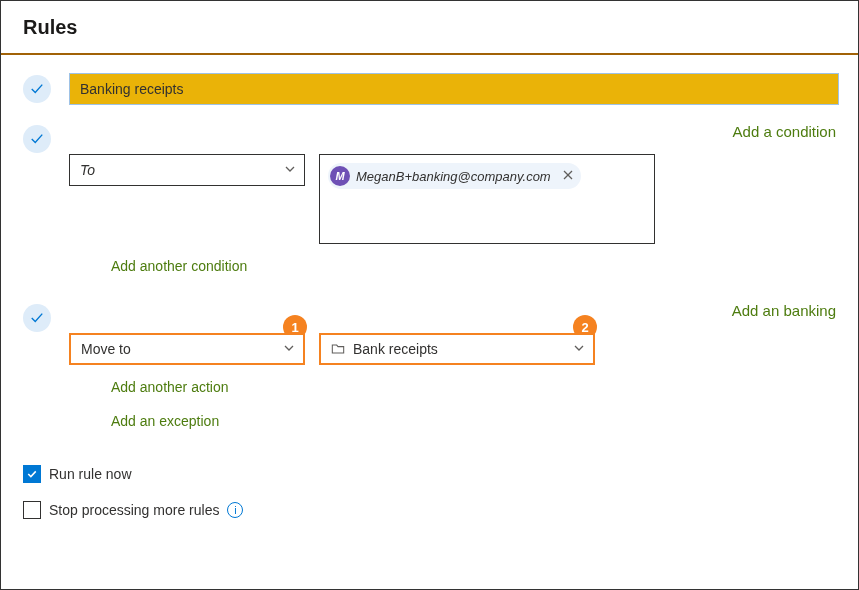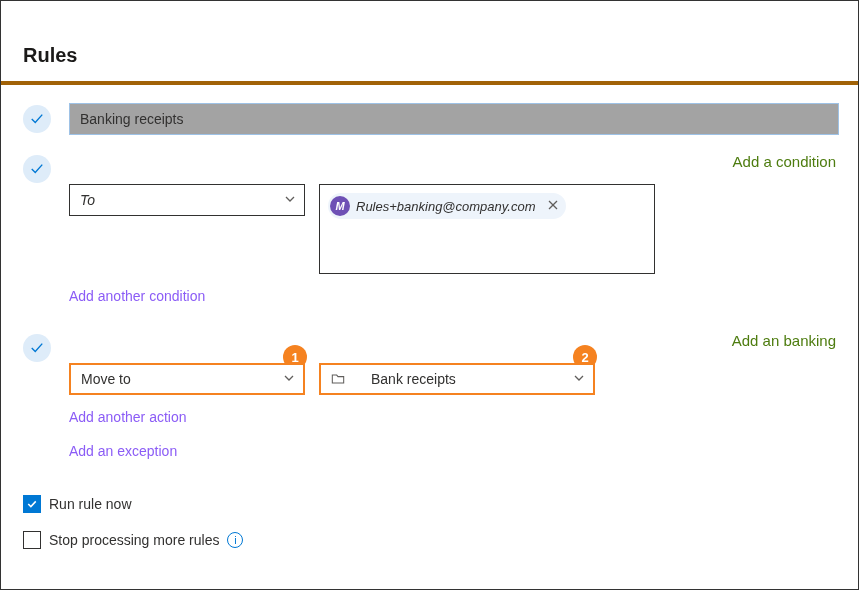--- a/index.html
+++ b/index.html
@@ -11,22 +11,21 @@
     width: 859px;
     height: 590px;
     border: 1px solid #333;
     overflow: hidden;
   }
   .header {
     display: flex;
     justify-content: space-between;
     align-items: center;
     padding: 14px 22px 14px 22px;
-    border-bottom: 4px solid #a16207;
-    margin-top: 28px;
+    border-bottom: 2px solid #a16207;
   }
   .header h1 {
     font-size: 20px;
     font-weight: 600;
     color: #1b1a19;
   }
   .close-btn {
     background: none;
     border: none;
     font-size: 16px;
@@ -55,21 +54,21 @@
     margin-right: 18px;
     margin-top: 2px;
     color:#0078d4;
   }
   .step-circle svg { width:14px; height:14px; }
   .step-body { flex: 1; }
   .rule-name-input {
     width: 770px;
     height: 32px;
     border: 1px solid #9ec2e6;
-    background: #a3a3a3;
+    background: #eab308;
     padding: 0 10px;
     font-size: 14px;
     color: #323130;
     outline:none;
   }
   .section-label {
     font-size: 15px;
     color: #4d7c0f;
     margin-bottom: 14px;
     text-align: right;
@@ -124,28 +123,29 @@
     display:flex;align-items:center;justify-content:center;
     font-weight:600;
   }
   .chip .remove {
     margin-left: 6px;
     color: #605e5c;
     cursor: pointer;
     font-size:12px;
   }
   .link-btn {
-    color: #8b5cf6;
+    color: #4d7c0f;
     font-size: 14px;
     background: none;
     border: none;
     cursor: pointer;
     padding: 0;
     margin-top: 14px;
     display:block;
+    margin-left:42px;
   }
   .link-stack .link-btn { margin-top: 14px; }
   .link-stack .link-btn + .link-btn { margin-top: 18px; }
 
   .action-row {
     display:flex;
     gap:14px;
     align-items:flex-start;
   }
   .highlight-box {
@@ -190,21 +190,21 @@
     border-color:#0078d4;
     color:#fff;
   }
   .info-icon{
     width:16px;height:16px;border:1px solid #0078d4;border-radius:50%;
     color:#0078d4;font-size:11px;
     display:inline-flex;align-items:center;justify-content:center;
     cursor:pointer;
   }
   .chev svg{width:12px;height:12px;}
-  .folder-select { width: 276px; gap: 18px; }
+  .folder-select { width: 276px; }
   .action-select { width: 236px; }
 </style>
 </head>
 <body>
 
 <div class="header">
   <h1>Rules</h1>
   <button class="close-btn">
     <span>
       <svg viewBox="0 0 16 16" stroke="currentColor" stroke-width="1.3" fill="none">
@@ -241,21 +241,21 @@
           <span>To</span>
           <span class="chev">
             <svg viewBox="0 0 12 12" fill="none" stroke="currentColor" stroke-width="1.3">
                 <polyline points="2,4 6,8 10,4"></polyline>
               </svg>
           </span>
         </div>
         <div class="recipient-area">
           <span class="chip">
             <span class="avatar">M</span>
-            <span>Rules+banking@company.com</span>
+            <span>MeganB+banking@company.com</span>
             <span class="remove">
               <svg viewBox="0 0 10 10" width="10" height="10" stroke="currentColor" stroke-width="1.2" fill="none">
                   <line x1="1" y1="1" x2="9" y2="9"></line>
                   <line x1="9" y1="1" x2="1" y2="9"></line>
                 </svg>
             </span>
           </span>
         </div>
       </div>
       <button class="link-btn">Add another condition</button>

